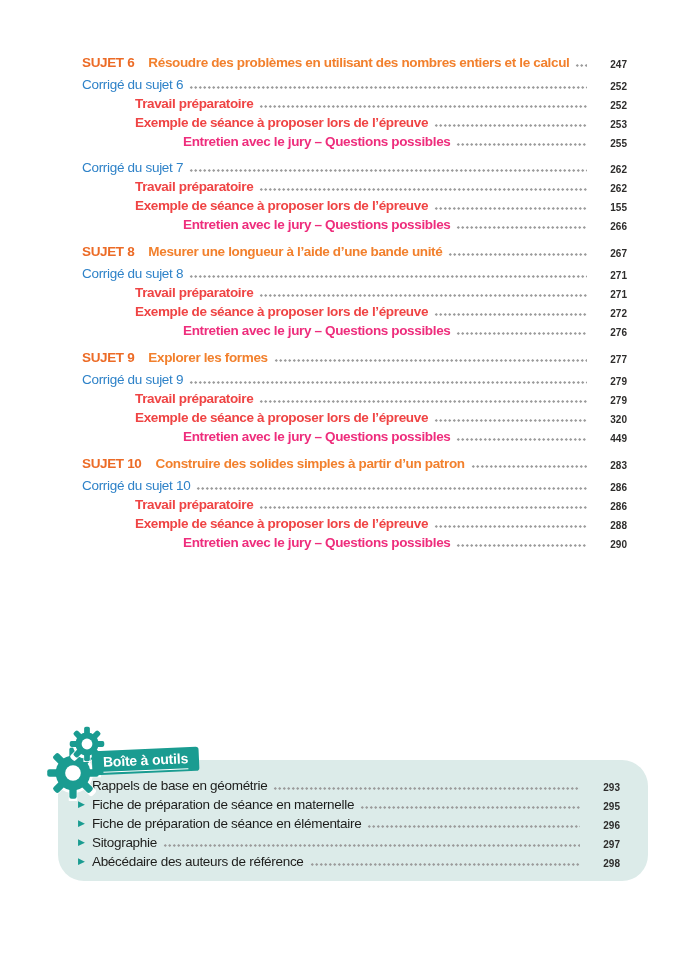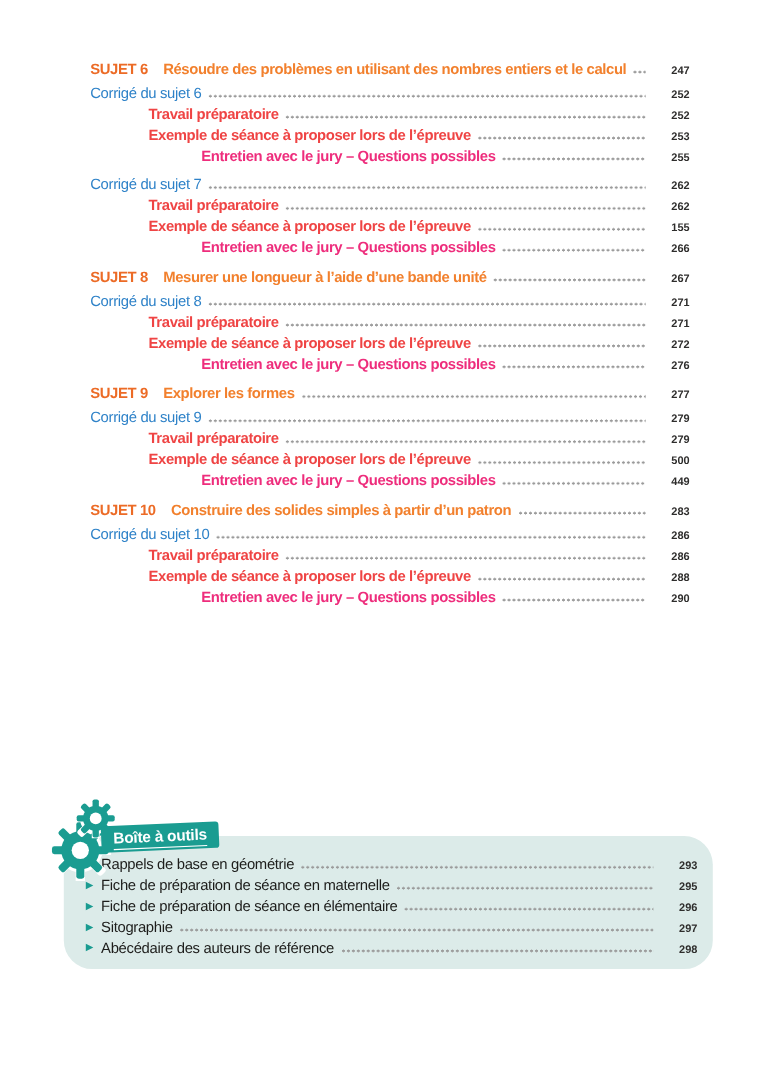--- a/index.html
+++ b/index.html
@@ -35,21 +35,21 @@
   }
   .pagenum {
     flex:0 0 36px; width:36px; text-align:right;
     color:#2e2d2c; font-weight:700; font-size:10px;margin-top:28px;
   }
 
   
   .toolbox-panel {
     position:absolute; left:58px; top:760px; width:590px; height:121px;
     background:#dcebe9; border-radius:26px;
-    padding:14px 14px 0 20px; z-index:0;
+    padding:14px 28px 0 20px; z-index:0;
   }
   .tool-row { height:19px; display:flex; align-items:flex-end; white-space:nowrap; }
   .tool-arrow { color:#1a9c91; font-size:9px; margin:0 7px 3px 0; line-height:1; }
   .tool-label { color:#1d1d1b; font-size:13.5px; letter-spacing:-0.3px; }
   .tool-num { color:#2e2d2c; }
 
   .toolbox-label {
     position:absolute; left:92px; top:749px; z-index:3;
     background:#1a9c91; color:#ffffff;
     font-size:14px; font-weight:700; letter-spacing:-0.2px;
@@ -173,21 +173,21 @@
 
   <div class="row sub-row">
     <span class="sub-label red">Travail préparatoire</span>
     <span class="leader"></span>
     <span class="pagenum">279</span>
   </div>
 
   <div class="row sub-row">
     <span class="sub-label red">Exemple de séance à proposer lors de l’épreuve</span>
     <span class="leader"></span>
-    <span class="pagenum">500</span>
+    <span class="pagenum">320</span>
   </div>
 
   <div class="row sub-row">
     <span class="sub-label pink">Entretien avec le jury – Questions possibles</span>
     <span class="leader"></span>
     <span class="pagenum">449</span>
   </div>
 </div>
 
   <div class="section">

